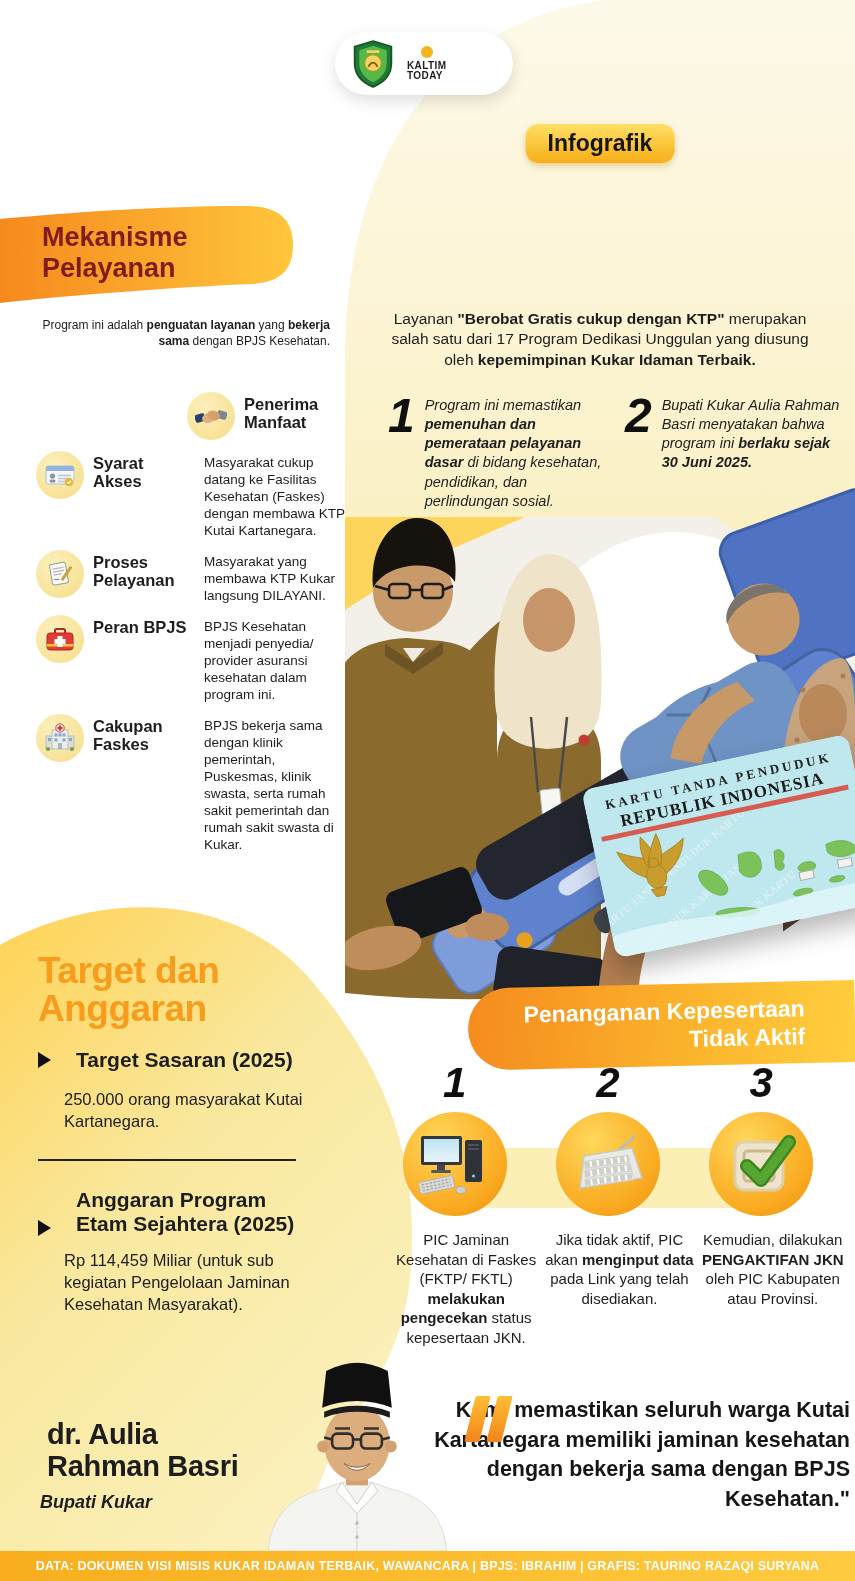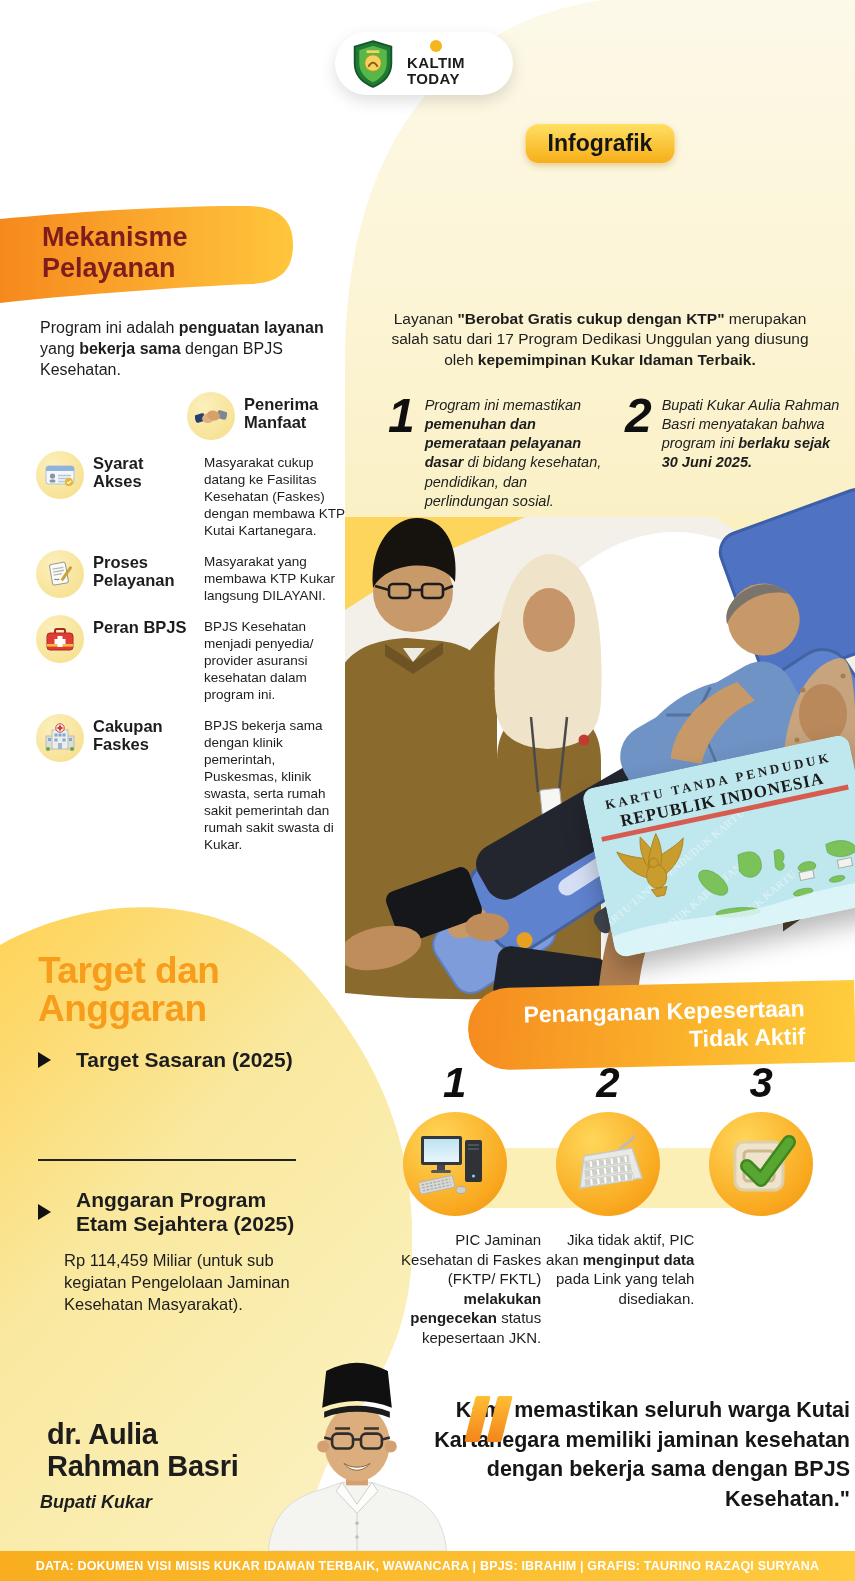--- a/index.html
+++ b/index.html
@@ -8,21 +8,21 @@
   .abs{position:absolute;}
   .b{font-weight:700;}
 
   
   .logo-pill{left:335px;top:32px;width:178px;height:63px;background:#fff;border-radius:32px;
              box-shadow:0 6px 16px rgba(0,0,0,.13);display:flex;align-items:center;gap:12px;
              padding:0 16px;box-sizing:border-box;z-index:6;}
   .brand-wrap{position:relative;padding-top:15px;}
   .brand-dot{position:absolute;top:0;left:50%;transform:translateX(-50%);width:12px;height:12px;
              border-radius:50%;background:#F5B51C;}
-  .brand-text{font-weight:800;font-size:15px;line-height:1.05;letter-spacing:.4px;color:#1c1c1c;}
+  .brand-text{font-weight:800;font-size:10px;line-height:1.05;letter-spacing:.4px;color:#1c1c1c;}
 
   
   .photo-scene{left:345px;top:0;width:510px;height:1010px;z-index:1;}
 
   
   .badge{left:600px;top:124px;transform:translateX(-50%);background:linear-gradient(180deg,#FFE063,#F7AE18);
          border-radius:13px;padding:6px 22px;font-size:23px;font-weight:800;color:#151515;z-index:3;
          box-shadow:0 3px 6px rgba(190,130,10,.35);}
   .main-title{left:360px;top:182px;width:480px;text-align:center;font-weight:800;letter-spacing:-.3px;
               line-height:1.07;z-index:3;}
@@ -31,21 +31,21 @@
   .intro{left:380px;top:309px;width:440px;text-align:center;font-size:15.5px;line-height:1.32;z-index:3;}
 
   .points{left:388px;top:396px;width:452px;display:flex;gap:22px;z-index:3;}
   .point{flex:1;display:flex;gap:10px;font-style:italic;}
   .point-num{font-size:48px;font-weight:800;font-style:italic;line-height:.85;color:#0f0f0f;}
   .point-text{font-size:14.5px;line-height:1.32;}
 
   
   .ribbon{left:0;top:203px;width:300px;height:100px;z-index:2;}
   .ribbon-text{left:42px;top:222px;font-size:27px;font-weight:800;color:#7f1d1d;line-height:1.13;z-index:3;}
-  .mech-intro{left:40px;top:318px;width:302px;font-size:16px;line-height:1.3;}
+  .mech-intro{left:28px;top:318px;width:302px;font-size:12px;line-height:1.3;text-align:right;}
   .mech-list{left:36px;top:392px;width:310px;}
   .mech-item{display:flex;gap:9px;margin-bottom:11px;justify-content:flex-end;}
   .mech-icon{width:48px;height:48px;border-radius:50%;flex:0 0 48px;
              background:radial-gradient(circle at 35% 30%,#FCEFBB,#F5DD88);display:flex;
              align-items:center;justify-content:center;}
   .mech-title{width:102px;flex:0 0 102px;font-weight:800;font-size:16.5px;line-height:1.12;padding-top:3px;}
   .mech-desc{flex:1;font-size:13.5px;line-height:1.26;padding-top:3px;}
 
   
   .ktp{left:596px;top:760px;width:272px;height:172px;transform:rotate(-12deg);z-index:2;
@@ -68,21 +68,21 @@
             display:flex;flex-direction:column;justify-content:center;}
   .h-banner-text{text-align:right;padding-right:50px;color:#fff;font-weight:800;font-size:23px;line-height:1.22;}
   .steps{left:378px;top:1062px;width:460px;z-index:2;}
   .steps-row{position:relative;display:flex;}
   .step-col{width:153.3px;display:flex;flex-direction:column;align-items:center;}
   .step-num{font-size:42px;font-weight:800;font-style:italic;line-height:1;color:#0e0e0e;margin-bottom:8px;}
   .step-circle{width:104px;height:104px;border-radius:50%;z-index:1;
                background:radial-gradient(circle at 35% 28%,#FFD75A,#F9A91F 68%,#EE8E12);
                display:flex;align-items:center;justify-content:center;}
   .step-band{position:absolute;left:76px;right:76px;top:86px;height:60px;background:#FCEFB6;z-index:0;}
-  .step-text{margin-top:14px;font-size:15px;line-height:1.3;text-align:right;width:150px;margin-left:23px;}
+  .step-text{margin-top:14px;font-size:15px;line-height:1.3;text-align:center;width:150px;margin-left:23px;}
 
   
   .portrait{left:250px;top:1352px;width:215px;height:199px;z-index:3;}
   .official-name{left:47px;top:1418px;font-size:29px;font-weight:800;line-height:1.12;letter-spacing:-.3px;z-index:4;}
   .official-role{left:40px;top:1492px;font-size:18px;font-weight:700;font-style:italic;z-index:4;}
   .quote-mark{left:470px;top:1396px;display:flex;gap:7px;z-index:4;}
   .quote-bar{width:15px;height:46px;transform:skewX(-14deg);border-radius:2px;
              background:linear-gradient(180deg,#FFBE33,#F2851B);}
   .quote-text{left:430px;top:1396px;width:420px;text-align:right;font-size:21.5px;font-weight:800;
               line-height:1.38;color:#161616;z-index:3;}
@@ -364,22 +364,23 @@
   </svg>
 
   <div class="abs target-title">
     <div>Target dan</div>
     <div>Anggaran</div>
   </div>
   <div class="abs t-item-title" style="left:38px;top:1048px;">
     <span class="tri"></span>
     <span>Target Sasaran (2025)</span>
   </div>
+  <div class="abs t-item-desc" style="left:64px;top:1089px;width:245px;">250.000 orang masyarakat Kutai Kartanegara.</div>
   <div class="abs t-divider"></div>
-  <div class="abs t-item-title" style="left:38px;top:1188px;width:280px;">
+  <div class="abs t-item-title" style="left:38px;top:1188px;width:280px;align-items:flex-end;">
     <span class="tri"></span>
     <span>Anggaran Program Etam Sejahtera (2025)</span>
   </div>
   <div class="abs t-item-desc" style="left:64px;top:1250px;width:275px;">Rp 114,459 Miliar (untuk sub kegiatan Pengelolaan Jaminan Kesehatan Masyarakat).</div>
 
   <div class="abs h-banner">
     <div class="h-banner-text">
       <div>Penanganan Kepesertaan</div>
       <div>Tidak Aktif</div>
     </div>
@@ -440,20 +441,23 @@
         </div>
       </div>
     </div>
     <div class="steps-row">
       <div class="step-col">
           <div class="step-text"><span>PIC Jaminan Kesehatan di Faskes (FKTP/ FKTL) </span><span class="b">melakukan pengecekan</span><span> status kepesertaan JKN.</span></div>
         </div>
       <div class="step-col">
           <div class="step-text"><span>Jika tidak aktif, PIC akan </span><span class="b">menginput data</span><span> pada Link yang telah disediakan.</span></div>
         </div>
+      <div class="step-col">
+          <div class="step-text"><span>Kemudian, dilakukan </span><span class="b">PENGAKTIFAN JKN</span><span> oleh PIC Kabupaten atau Provinsi.</span></div>
+        </div>
     </div>
   </div>
 
   <svg class="abs portrait" viewBox="0 0 215 200">
     <path d="M18,200 C20,166 40,146 72,138 L92,131 L122,131 L142,138 C176,146 194,166 197,200 Z" fill="#F4F4F1" stroke="#DCDCD8"></path>
     <path d="M92,131 L107,153 L122,131 L128,140 L107,162 L86,140 Z" fill="#FDFDFB" stroke="#CFCFC9" stroke-width="1"></path>
     <path d="M107,162 L107,200" stroke="#DCDCD8" stroke-width="1.5"></path>
     <circle cx="107" cy="172" r="1.8" fill="#BFBFBa"></circle>
       <circle cx="107" cy="186" r="1.8" fill="#BFBFBA"></circle>
     <rect x="96" y="116" width="22" height="18" fill="#D3A071"></rect>

